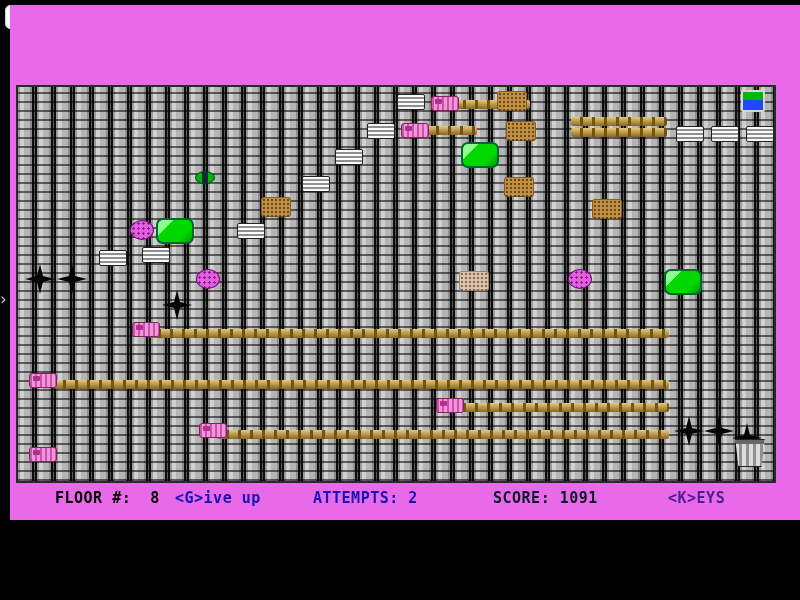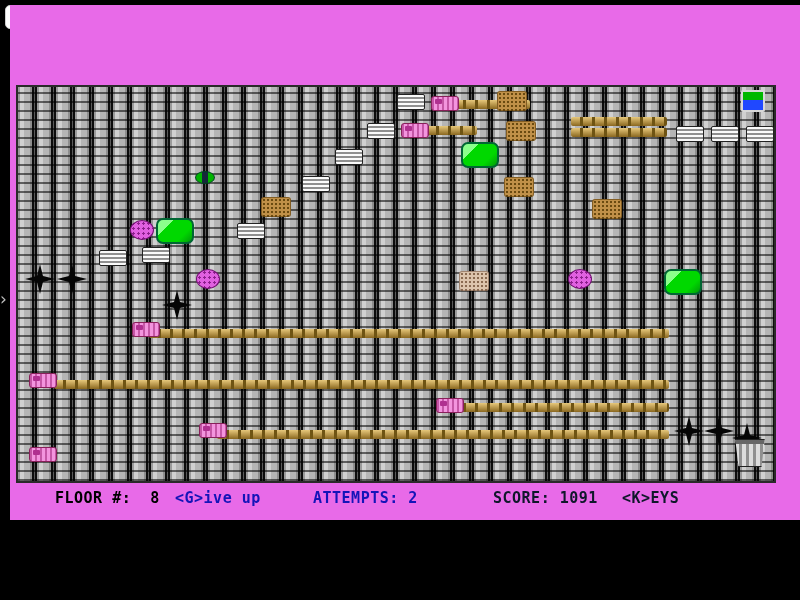--- a/index.html
+++ b/index.html
@@ -164,16 +164,16 @@
       <div class="sprite t-tank" style="left: 11px; top: 360px;"></div>
       <div class="sprite t-trash" style="left: 716px; top: 352px;"></div>
     </div>
 
   <div class="status-bar">
 
   <span class="status-seg" style="left: 45px; color: rgb(0, 0, 0);">FLOOR #:  8</span>
       <span class="status-seg" style="left: 165px; color: rgb(20, 20, 184);">&lt;G&gt;ive up</span>
       <span class="status-seg" style="left: 303px; color: rgb(20, 20, 184);">ATTEMPTS: 2</span>
       <span class="status-seg" style="left: 454px; color: #0f172a; margin-left: 29px;">SCORE: 1091</span>
-      <span class="status-seg" style="left: 612px; color: #0f172a;">&lt;K&gt;EYS</span>
+      <span class="status-seg" style="left: 658px; color: #4c1d95;">&lt;K&gt;EYS</span>
     </div>
 
 </div>
 
 </body></html>

